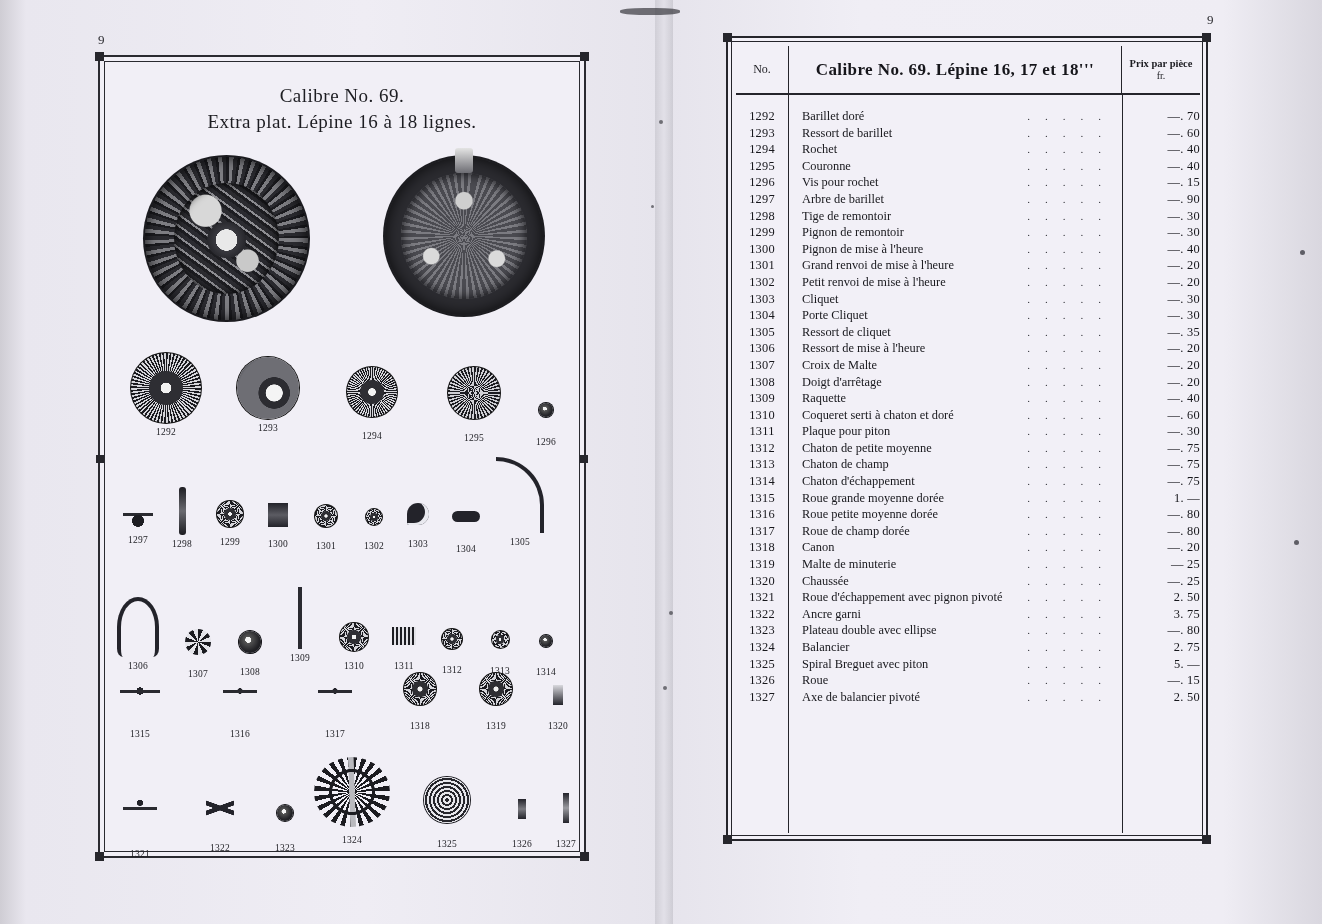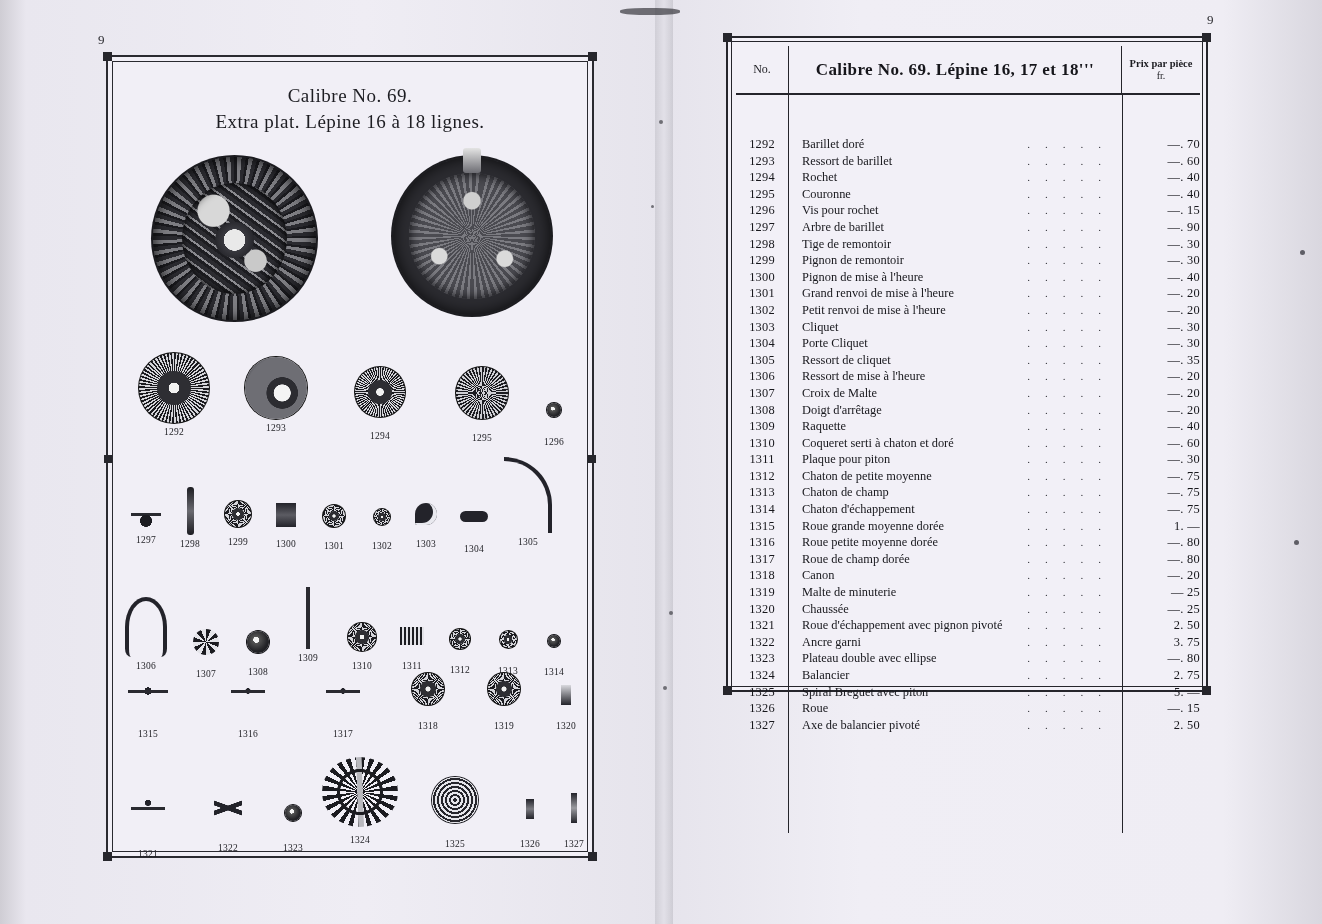--- a/index.html
+++ b/index.html
@@ -49,21 +49,21 @@
     font-size: 13px;
     color: #2b2b30;
     font-family: "Liberation Serif", serif;
   }
   #pn-left { left: 98px; top: 32px; }
   #pn-right { left: 1207px; top: 12px; }
 
   
   #plate {
     position: absolute;
-    left: 106px; top: 55px;
+    left: 98px; top: 55px;
     width: 488px; height: 803px;
     border: 2px solid #2a2a30;
     background: #f1eff6;
     box-sizing: border-box;
   }
   #plate::after {
     content: "";
     position: absolute;
     left: 4px; top: 4px; right: 4px; bottom: 4px;
     border: 1px solid #2a2a30;
@@ -189,21 +189,21 @@
     background: radial-gradient(circle, #f2f2f2 0 22%, #2e2e33 23% 65%, #0f0f13 100%);
   }
   .needle {
     background: linear-gradient(#1d1d22,#6a6a70,#1d1d22);
   }
 
   
   #table-frame {
     position: absolute;
     left: 726px; top: 36px;
-    width: 482px; height: 656px;
+    width: 482px; height: 805px;
     border: 2px solid #25252b;
     background: #f2f0f7;
     box-sizing: border-box;
   }
   #table-frame::after {
     content:"";
     position:absolute; left:3px; top:3px; right:3px; bottom:3px;
     border: 1px solid #25252b;
   }
   .tbl {
@@ -271,21 +271,20 @@
     text-align: center;
     letter-spacing: .2px;
   }
   .row .desc {
     width: 334px;
     padding-left: 14px;
     box-sizing: border-box;
     position: relative;
     white-space: nowrap;
     overflow: hidden;
-    margin-top: 28px;
   }
   .row .dots {
     position: absolute;
     right: 6px;
     bottom: 2px;
     letter-spacing: 15px;
     font-size: 11px;
     color: #35353b;
   }
   .row .price {

